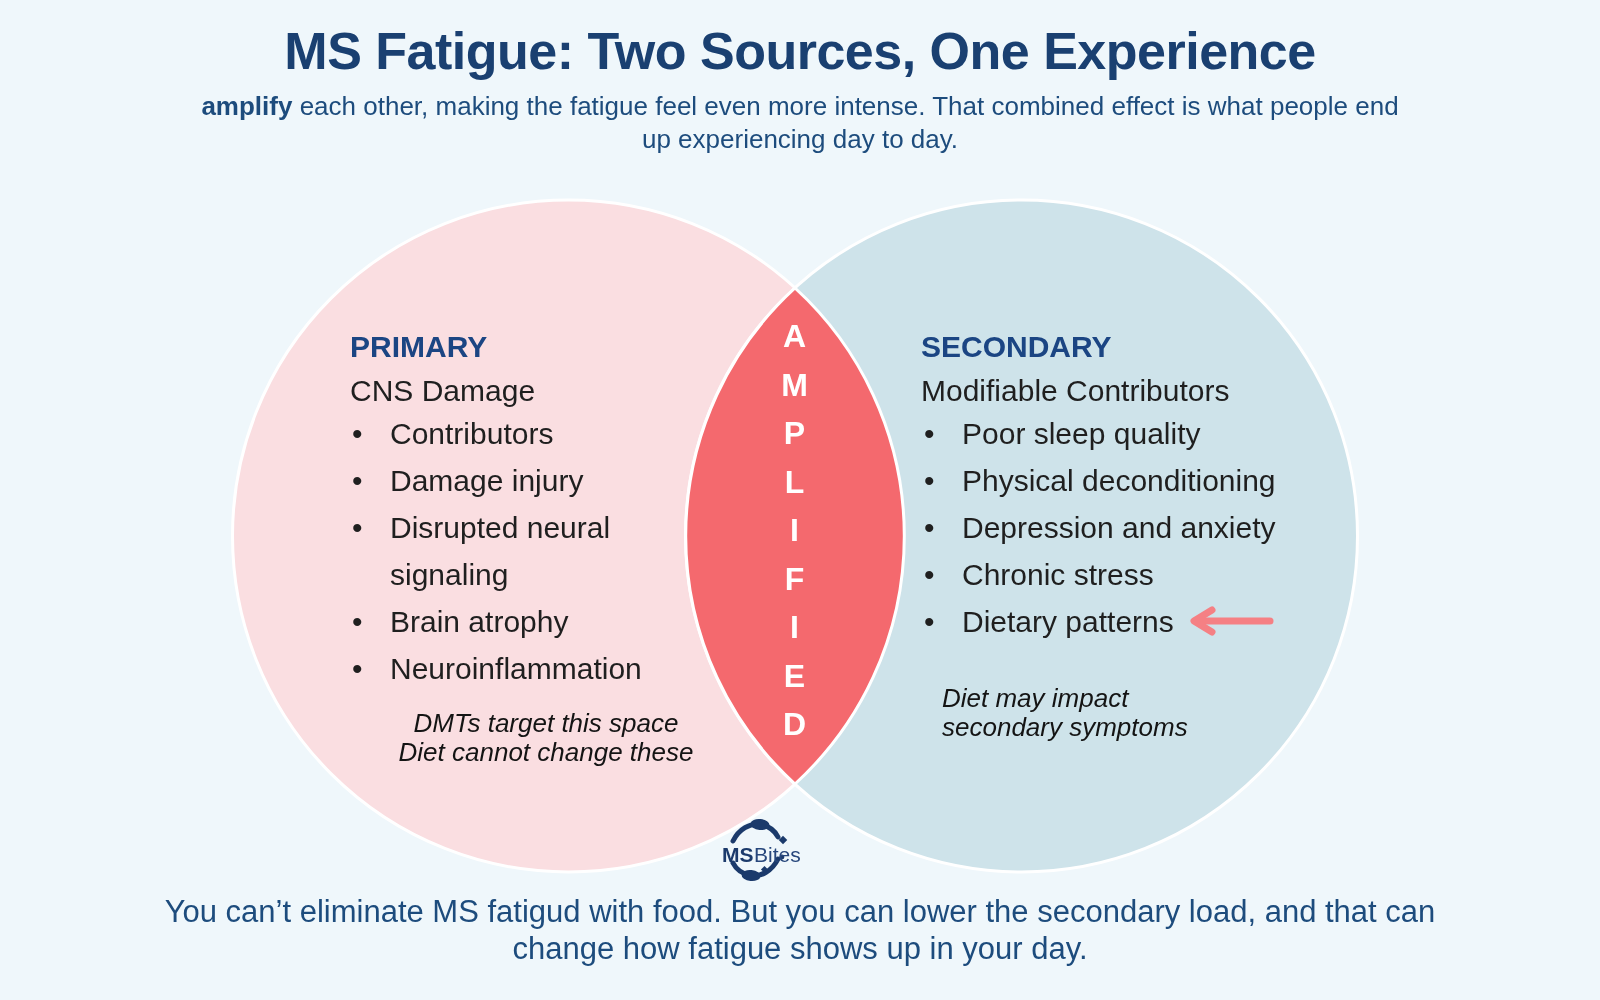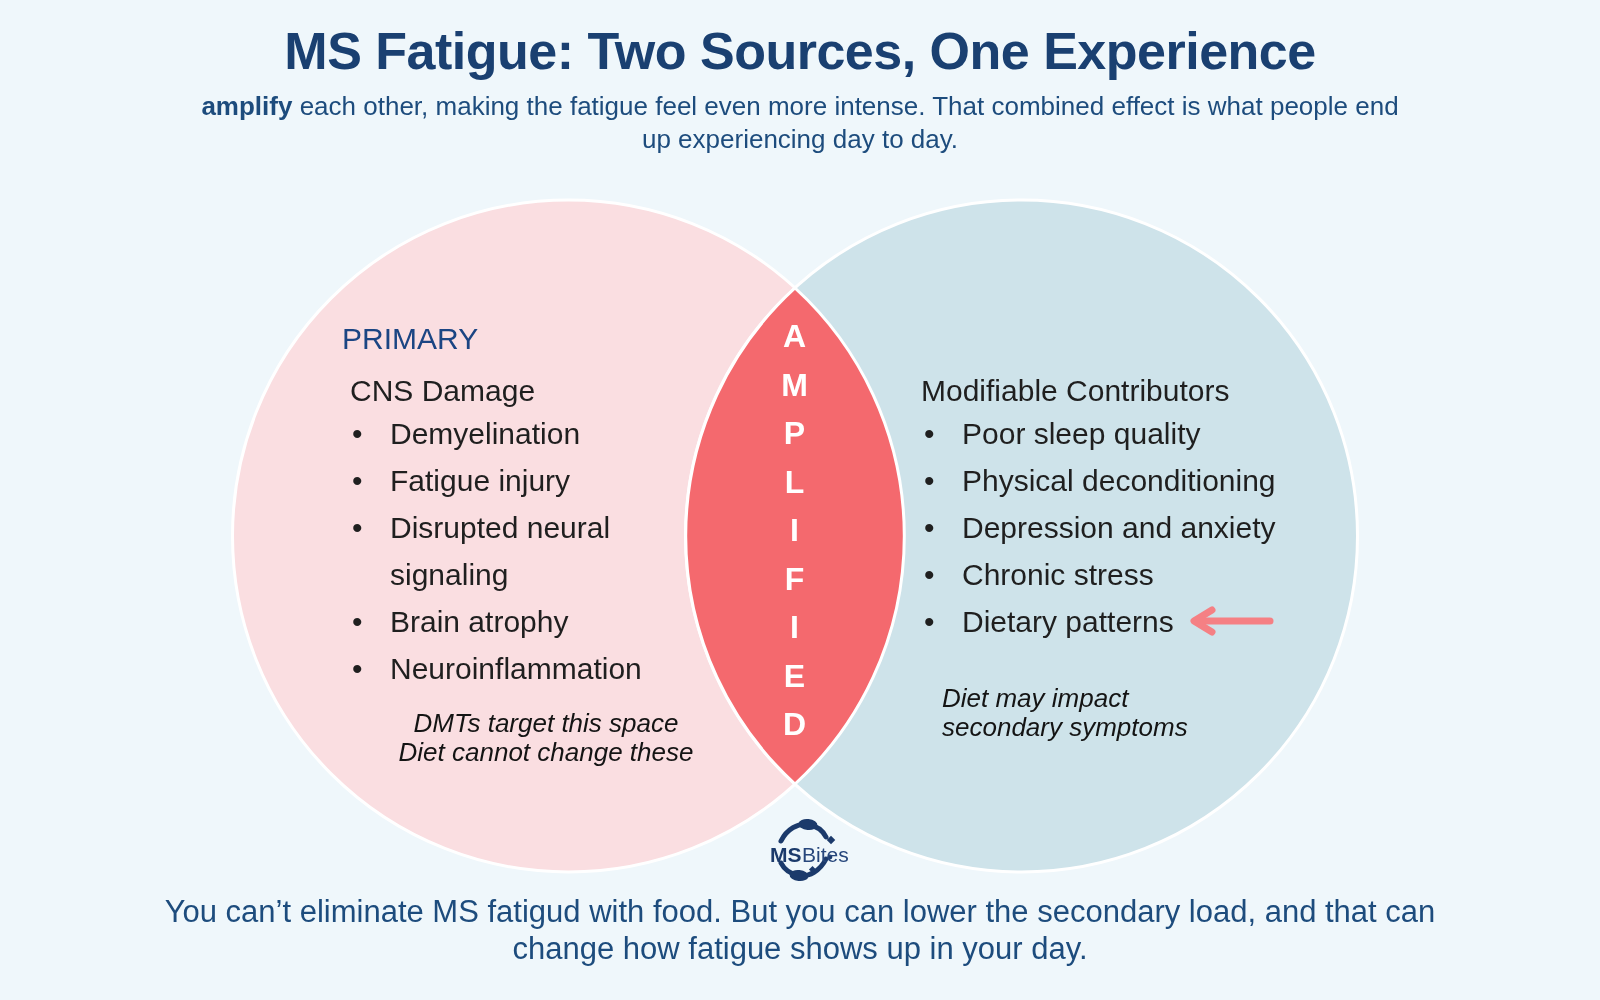--- a/index.html
+++ b/index.html
@@ -26,21 +26,21 @@
     text-align:center;font-size:52px;font-weight:bold;letter-spacing:-0.5px;
     color:var(--title-navy,#1a4071);line-height:62px;
   }
   .subtitle{
     position:absolute;left:0;top:90px;width:1600px;text-align:center;
     font-size:26px;line-height:33px;color:var(--body-navy,#1d4c7d);
   }
   .subtitle .b{font-weight:bold;}
 
   .zone-label{
-    position:absolute;margin:0;font-size:30px;font-weight:normal;
+    position:absolute;margin:8px;font-size:30px;font-weight:bold;
     color:var(--heading-navy,#1b4583);line-height:38px;text-align:center;
   }
   .zone-sub{
     position:absolute;margin:8px;font-size:30px;color:var(--text-dark,#1f1f1f);line-height:38px;
   }
   .bullets{
     position:absolute;margin:0;padding:0;list-style:none;
     font-size:30px;color:var(--text-dark,#1f1f1f);
   }
   .bullets li{position:relative;padding-left:48px;line-height:47px;}
@@ -64,21 +64,21 @@
 
   .amplified{
     position:absolute;left:795px;top:320px;height:420px;transform:translateX(-50%);
     display:flex;flex-direction:column;justify-content:space-between;align-items:center;
     font-size:32px;font-weight:bold;color:var(--white,#ffffff);letter-spacing:1px;
   }
   .amplified div{line-height:1;}
 
   .arrow-svg{position:absolute;left:1188px;top:606px;width:88px;height:30px;}
 
-  .logo{position:absolute;left:762px;top:816px;width:90px;height:66px;}
+  .logo{position:absolute;left:714px;top:816px;width:90px;height:66px;}
   .logo svg{width:90px;height:66px;display:block;}
   .logo .icon-stroke{fill:none;stroke:var(--logo-navy,#1b3a6b);stroke-width:5;stroke-linecap:round;}
   .logo .icon-fill{fill:var(--logo-navy,#1b3a6b);}
   .logo-ms{font-weight:bold;font-size:21px;fill:var(--logo-navy,#1b3a6b);}
   .logo-bites{font-weight:normal;font-size:21px;fill:#27477c;}
 
   .footer{
     position:absolute;left:0;top:893px;width:1600px;text-align:center;
     font-size:31px;line-height:37px;color:var(--body-navy,#1d4c7d);
   }
@@ -97,31 +97,32 @@
   <h1 class="title">MS Fatigue: Two Sources, One Experience</h1>
 
   <div class="subtitle">
     <div><span class="b">amplify</span><span> each other, making the fatigue feel even more intense. That combined effect is what people end</span></div>
     <div><span>up experiencing day to day.</span></div>
   </div>
 
   <h2 class="zone-label primary-label">PRIMARY</h2>
   <p class="zone-sub primary-sub">CNS Damage</p>
   <ul class="bullets primary-list">
-    <li>Demyelination</li>
-    <li>Fatigue injury</li>
+    <li>Contributors</li>
+    <li>Damage injury</li>
     <li>Disrupted neural signaling</li>
     <li>Brain atrophy</li>
     <li>Neuroinflammation</li>
   </ul>
   <div class="note note-left">
     <div>DMTs target this space</div>
     <div>Diet cannot change these</div>
   </div>
 
+  <h2 class="zone-label secondary-label">SECONDARY</h2>
   <p class="zone-sub secondary-sub">Modifiable Contributors</p>
   <ul class="bullets secondary-list">
     <li>Poor sleep quality</li>
     <li>Physical deconditioning</li>
     <li>Depression and anxiety</li>
     <li>Chronic stress</li>
     <li>Dietary patterns</li>
   </ul>
   <div class="note note-right">
     <div>Diet may impact</div>

